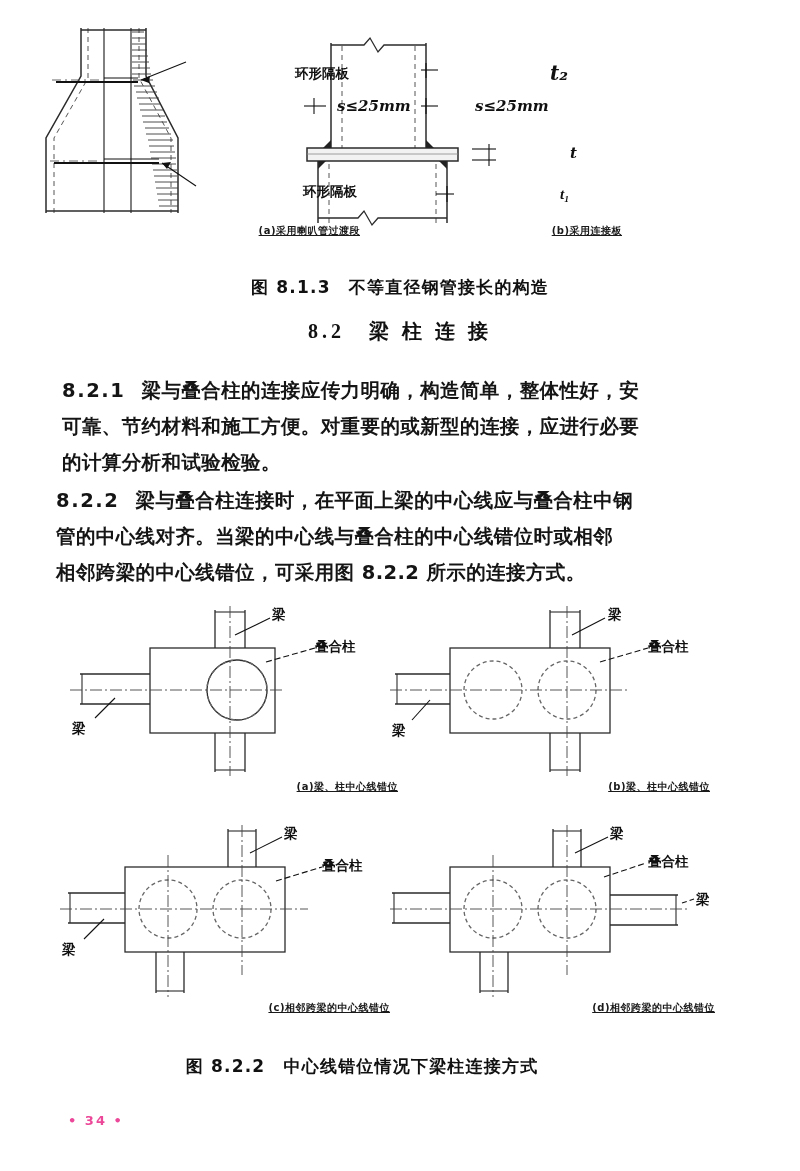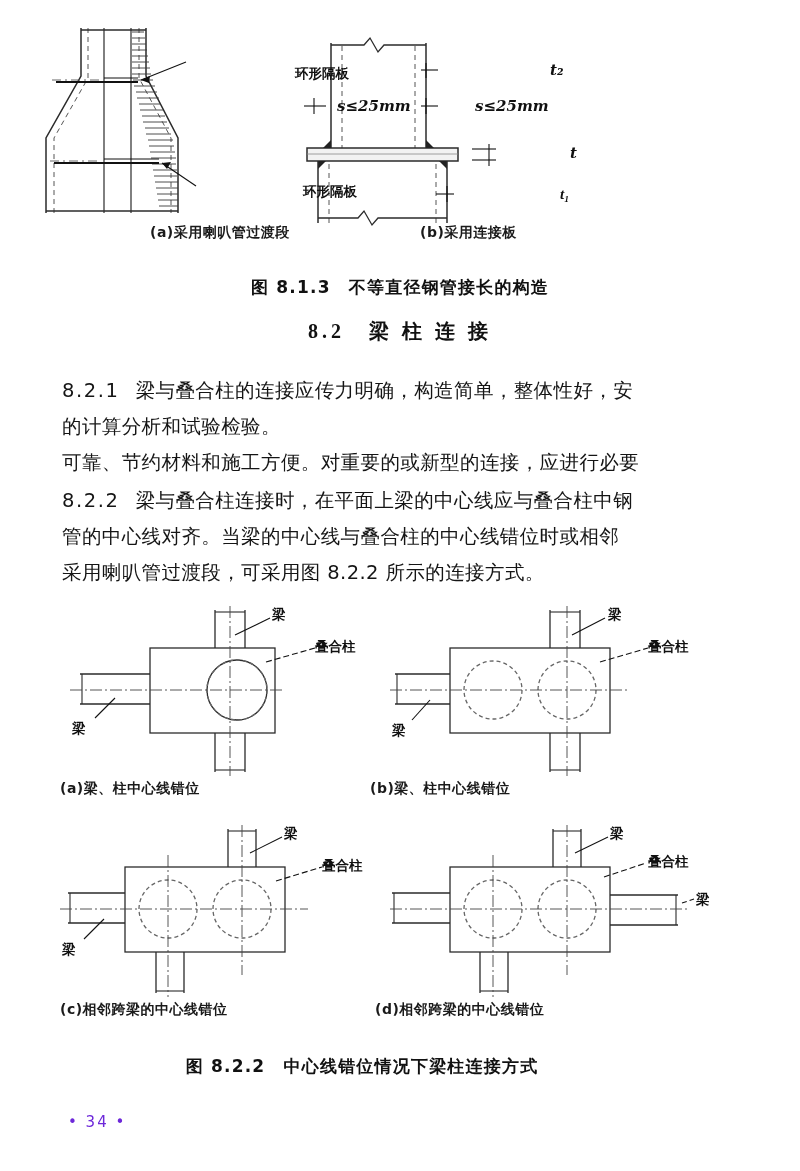--- a/index.html
+++ b/index.html
@@ -6,58 +6,58 @@
   body{
     width:800px;height:1171px;
     background:#ffffff;
     font-family:"DejaVu Sans","Liberation Sans",sans-serif;
     color:#111;
     position:relative;
     overflow:hidden;
   }
   .page{position:relative;width:800px;height:1171px;}
   .figcap{
-    font-size:14px;font-weight:bold;text-align:left;
-    letter-spacing:.5px;color:#1a1a1a;
+    font-size:10px;font-weight:bold;text-align:right;
+    letter-spacing:.5px;color:#1a1a1a;text-decoration:underline;
   }
   .figtitle{
     font-size:17px;font-weight:bold;text-align:center;letter-spacing:1.2px;
     color:#111;
   }
   .sec-heading{
     font-size:20px;font-weight:bold;text-align:center;letter-spacing:4px;
     color:#111;
   }
   .clause{
-    font-size:19.5px;font-weight:normal;line-height:36px;letter-spacing:.4px;
+    font-size:19.5px;font-weight:bold;line-height:36px;letter-spacing:.4px;
     color:#151515;text-align:justify;
   }
   .clause .num{letter-spacing:1.6px;margin-right:16px;}
   .pagenum{
-    font-size:15px;font-weight:normal;letter-spacing:2px;color:#6d28d9;
+    font-size:13px;font-weight:bold;letter-spacing:2px;color:#ec4899;
   }
 
   
   #fig813{position:absolute;left:0;top:18px;width:692px;height:215px;}
   #fig813 svg{display:block;margin:0 auto;}
 
   .lbl{
     position:absolute;font-size:13.5px;font-weight:bold;color:#101010;
     white-space:nowrap;
   }
   .lbl-it{font-style:italic;font-family:"DejaVu Serif","Liberation Serif",serif;}
 
   
   #fig822{position:absolute;left:0;top:600px;width:800px;height:440px;}
   .fgcell{position:relative;}
   .fgcell svg{display:block;margin:0 auto;}
   .fgcap{margin-top:2px;}
 
   .cap813a{position:absolute;left:150px;top:224px;width:210px;}
-  .cap813b{position:absolute;left:420px;top:224px;width:190px;}
+  .cap813b{position:absolute;left:432px;top:224px;width:190px;}
 </style>
 </head>
 <body>
 
 <div class="page">
 
   <div id="fig813">
     <svg width="640" height="210" viewBox="0 0 640 210">
       <g stroke="#2b2b2b" fill="none" stroke-width="1.1">
 
@@ -136,47 +136,47 @@
           <path d="M278 88 L300 88"></path>
           <path d="M288 80 L288 96"></path>
         </g>
       </g>
     </svg>
 
     <span class="lbl" style="left:295px;top:47px;">环形隔板</span>
     <span class="lbl" style="left:303px;top:165px;">环形隔板</span>
 
     <span class="lbl lbl-it" style="left:337px;top:79px;font-size:15px;">s≤25mm</span>
-    <span class="lbl lbl-it" style="left:550px;top:43px;font-size:15px;">t₂</span>
+    <span class="lbl lbl-it" style="left:550px;top:43px;font-size:20px;">t₂</span>
     <span class="lbl lbl-it" style="left:475px;top:79px;font-size:15px;">s≤25mm</span>
     <span class="lbl lbl-it" style="left:570px;top:126px;font-size:15px;">t</span>
     <span class="lbl lbl-it" style="left:560px;top:168px;font-size:15px;font-family:Liberation Serif, serif;">t₁</span>
   </div>
 
   <div class="figcap cap813a">(a)采用喇叭管过渡段</div>
   <div class="figcap cap813b">(b)采用连接板</div>
 
   <div class="figtitle" style="position:absolute;left:0;top:276px;width:800px;">图 8.1.3　不等直径钢管接长的构造</div>
 
   <div class="sec-heading" style="position:absolute;left:0;top:318px;width:800px;font-family:Liberation Serif, serif;">8.2　梁 柱 连 接</div>
 
   <div class="clause" style="position:absolute;left:62px;top:373px;width:678px;">
     <div>
       <span class="num">8.2.1</span><span>梁与叠合柱的连接应传力明确，构造简单，整体性好，安</span>
     </div>
+    <div>可靠、节约材料和施工方便。对重要的或新型的连接，应进行必要</div>
     <div>的计算分析和试验检验。</div>
-    <div>可靠、节约材料和施工方便。对重要的或新型的连接，应进行必要</div>
   </div>
 
-  <div class="clause" style="position:absolute;left:62px;top:483px;width:678px;">
+  <div class="clause" style="position:absolute;left:56px;top:483px;width:678px;">
     <div>
       <span class="num">8.2.2</span><span>梁与叠合柱连接时，在平面上梁的中心线应与叠合柱中钢</span>
     </div>
     <div>管的中心线对齐。当梁的中心线与叠合柱的中心线错位时或相邻</div>
-    <div>采用喇叭管过渡段，可采用图 8.2.2 所示的连接方式。</div>
+    <div>相邻跨梁的中心线错位，可采用图 8.2.2 所示的连接方式。</div>
   </div>
 
   <div id="fig822">
 
     <div class="fgcell" style="position:absolute;left:60px;top:0;width:330px;height:210px;">
       <svg width="330" height="180" viewBox="0 0 330 180">
         <g stroke="#2b2b2b" fill="none" stroke-width="1.3">
 
           <rect x="90" y="48" width="125" height="85"></rect>
 
@@ -196,21 +196,21 @@
           <path d="M10 90 L225 90" stroke="#444" stroke-width="0.9" stroke-dasharray="12,3,2,3"></path>
 
           <path d="M175 35 L210 18" stroke="#111" stroke-width="1.1"></path>
           <path d="M55 98 L35 118" stroke="#111" stroke-width="1.1"></path>
           <path d="M206 62 L255 48" stroke="#111" stroke-width="1.1" stroke-dasharray="6,3"></path>
         </g>
       </svg>
       <span class="lbl" style="left:212px;top:6px;">梁</span>
       <span class="lbl" style="left:12px;top:120px;">梁</span>
       <span class="lbl" style="left:255px;top:38px;">叠合柱</span>
-      <div class="figcap fgcap" style="width:330px;position:absolute;left:0;top:178px;">(a)梁、柱中心线错位</div>
+      <div class="figcap fgcap" style="width:330px;position:absolute;left:8px;top:178px;">(a)梁、柱中心线错位</div>
     </div>
 
     <div class="fgcell" style="position:absolute;left:390px;top:0;width:340px;height:210px;">
       <svg width="340" height="180" viewBox="0 0 340 180">
         <g stroke="#2b2b2b" fill="none" stroke-width="1.3">
           <rect x="60" y="48" width="160" height="85"></rect>
           <circle cx="103" cy="90" r="29" stroke="#666" stroke-dasharray="4,3"></circle>
           <circle cx="177" cy="90" r="29" stroke="#666" stroke-dasharray="4,3"></circle>
 
           <path d="M160 10 L160 48 M190 10 L190 48"></path>

